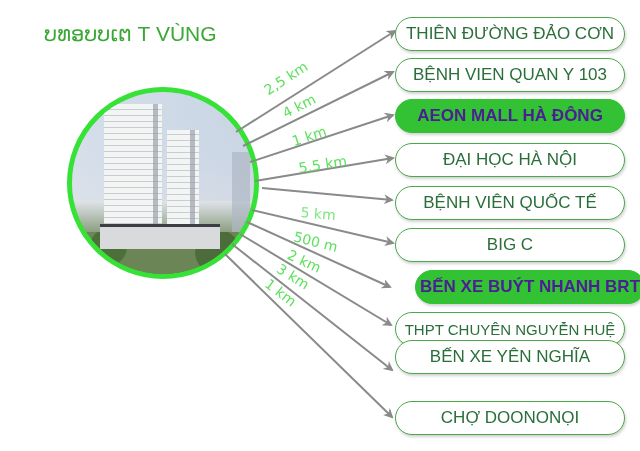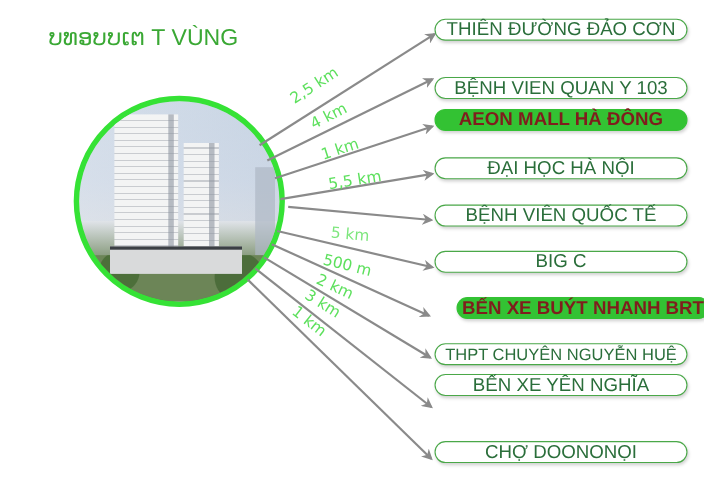--- a/index.html
+++ b/index.html
@@ -10,23 +10,23 @@
   .sky-mist { position:absolute; left:0; top:0; width:100%; height:60%; background:linear-gradient(160deg, rgba(255,255,255,0.4), rgba(160,180,210,0.2)); }
   .tower { position:absolute; background:repeating-linear-gradient(0deg, #f3f4f4 0 5px, #c9ccd0 5px 6px); }
   .tower.t1 { left:32px; top:12px; width:58px; height:125px; }
   .tower.t2 { left:95px; top:38px; width:32px; height:100px; }
   .tower .win { position:absolute; right:4px; top:0; width:5px; height:100%; background:#8d95a0; opacity:0.6; }
   .podium { position:absolute; left:28px; top:132px; width:120px; height:22px; background:#d9dadb; border-top:3px solid #3b3f44; }
   .trees { position:absolute; left:0; top:140px; width:100%; height:50px; background:radial-gradient(circle at 20% 30%, #4d6f3a 0 18px, transparent 19px), radial-gradient(circle at 80% 40%, #4c6d3b 0 22px, transparent 23px), #6c8557; }
   .bgtower { position:absolute; left:160px; top:60px; width:18px; height:80px; background:#aeb8c4; opacity:0.7; }
   .ghost-tower { position:absolute; left:221px; top:153px; width:20px; height:80px; background:linear-gradient(180deg,#d3d9e0,#b9c0c8); opacity:0.55; }
   svg.lines { position:absolute; left:0; top:0; }
-  .pill { position:absolute; left:395px; width:230px; height:20px; box-sizing:border-box; border:1.5px solid #4aa848; border-radius:17px; background:#fff; color:#2a6e3a;
+  .pill { position:absolute; left:395px; width:230px; height:34px; box-sizing:border-box; border:1.5px solid #4aa848; border-radius:17px; background:#fff; color:#2a6e3a;
     display:flex; align-items:center; justify-content:center; font-size:17px; white-space:nowrap; box-shadow:1px 2px 3px rgba(0,0,0,0.18); }
-  .pill.active { background:#33c233; color:#7f1d1d; border-color:#33c233; font-weight:bold; }
+  .pill.active { background:#33c233; color:#4c1d95; border-color:#33c233; font-weight:bold; }
   .dist { position:absolute; color:#5de05d; font-size:14px; transform-origin:left bottom; white-space:nowrap; font-family:"DejaVu Sans", sans-serif; }
 </style>
 </head>
 <body>
 
 <div class="title">ບທອບບເຕ T VÙNG</div>
 
 <div class="ghost-tower"></div>
 
 <div class="circle">
@@ -66,21 +66,21 @@
 <div class="dist" style="left:287px; top:105px; transform:rotate(-27deg);">4 km</div>
 <div class="dist" style="left:295px; top:133px; transform:rotate(-18deg);">1 km</div>
 <div class="dist" style="left:300px; top:160px; transform:rotate(-9deg);">5,5 km</div>
 <div class="dist" style="left:300px; top:204px; transform:rotate(5deg); opacity:0.8;">5 km</div>
 <div class="dist" style="left:292px; top:228px; transform:rotate(14deg);">500 m</div>
 <div class="dist" style="left:285px; top:245px; transform:rotate(25deg);">2 km</div>
 <div class="dist" style="left:274px; top:258px; transform:rotate(32deg);">3 km</div>
 <div class="dist" style="left:262px; top:272px; transform:rotate(38deg);">1 km</div>
 
 <div class="pill" style="top:17px;">THIÊN ĐƯỜNG ĐẢO CƠN</div>
-<div class="pill" style="top:70px;">BỆNH VIEN QUAN Y 103</div>
+<div class="pill" style="top:58px;">BỆNH VIEN QUAN Y 103</div>
 <div class="pill active" style="top:99px;">AEON MALL HÀ ĐÔNG</div>
 <div class="pill" style="top:143px;">ĐẠI HỌC HÀ NỘI</div>
 <div class="pill" style="top:186px;">BỆNH VIÊN QUỐC TẾ</div>
 <div class="pill" style="top:228px;">BIG C</div>
 <div class="pill active" style="top:270px;margin-left:20px;">BẾN XE BUÝT NHANH BRT</div>
 <div class="pill" style="top:312px; font-size:15px;">THPT CHUYÊN NGUYỄN HUỆ</div>
 <div class="pill" style="top:340px;">BẾN XE YÊN NGHĨA</div>
 <div class="pill" style="top:401px;text-align:right;">CHỢ DOONONỌI</div>
 
 </body></html>

